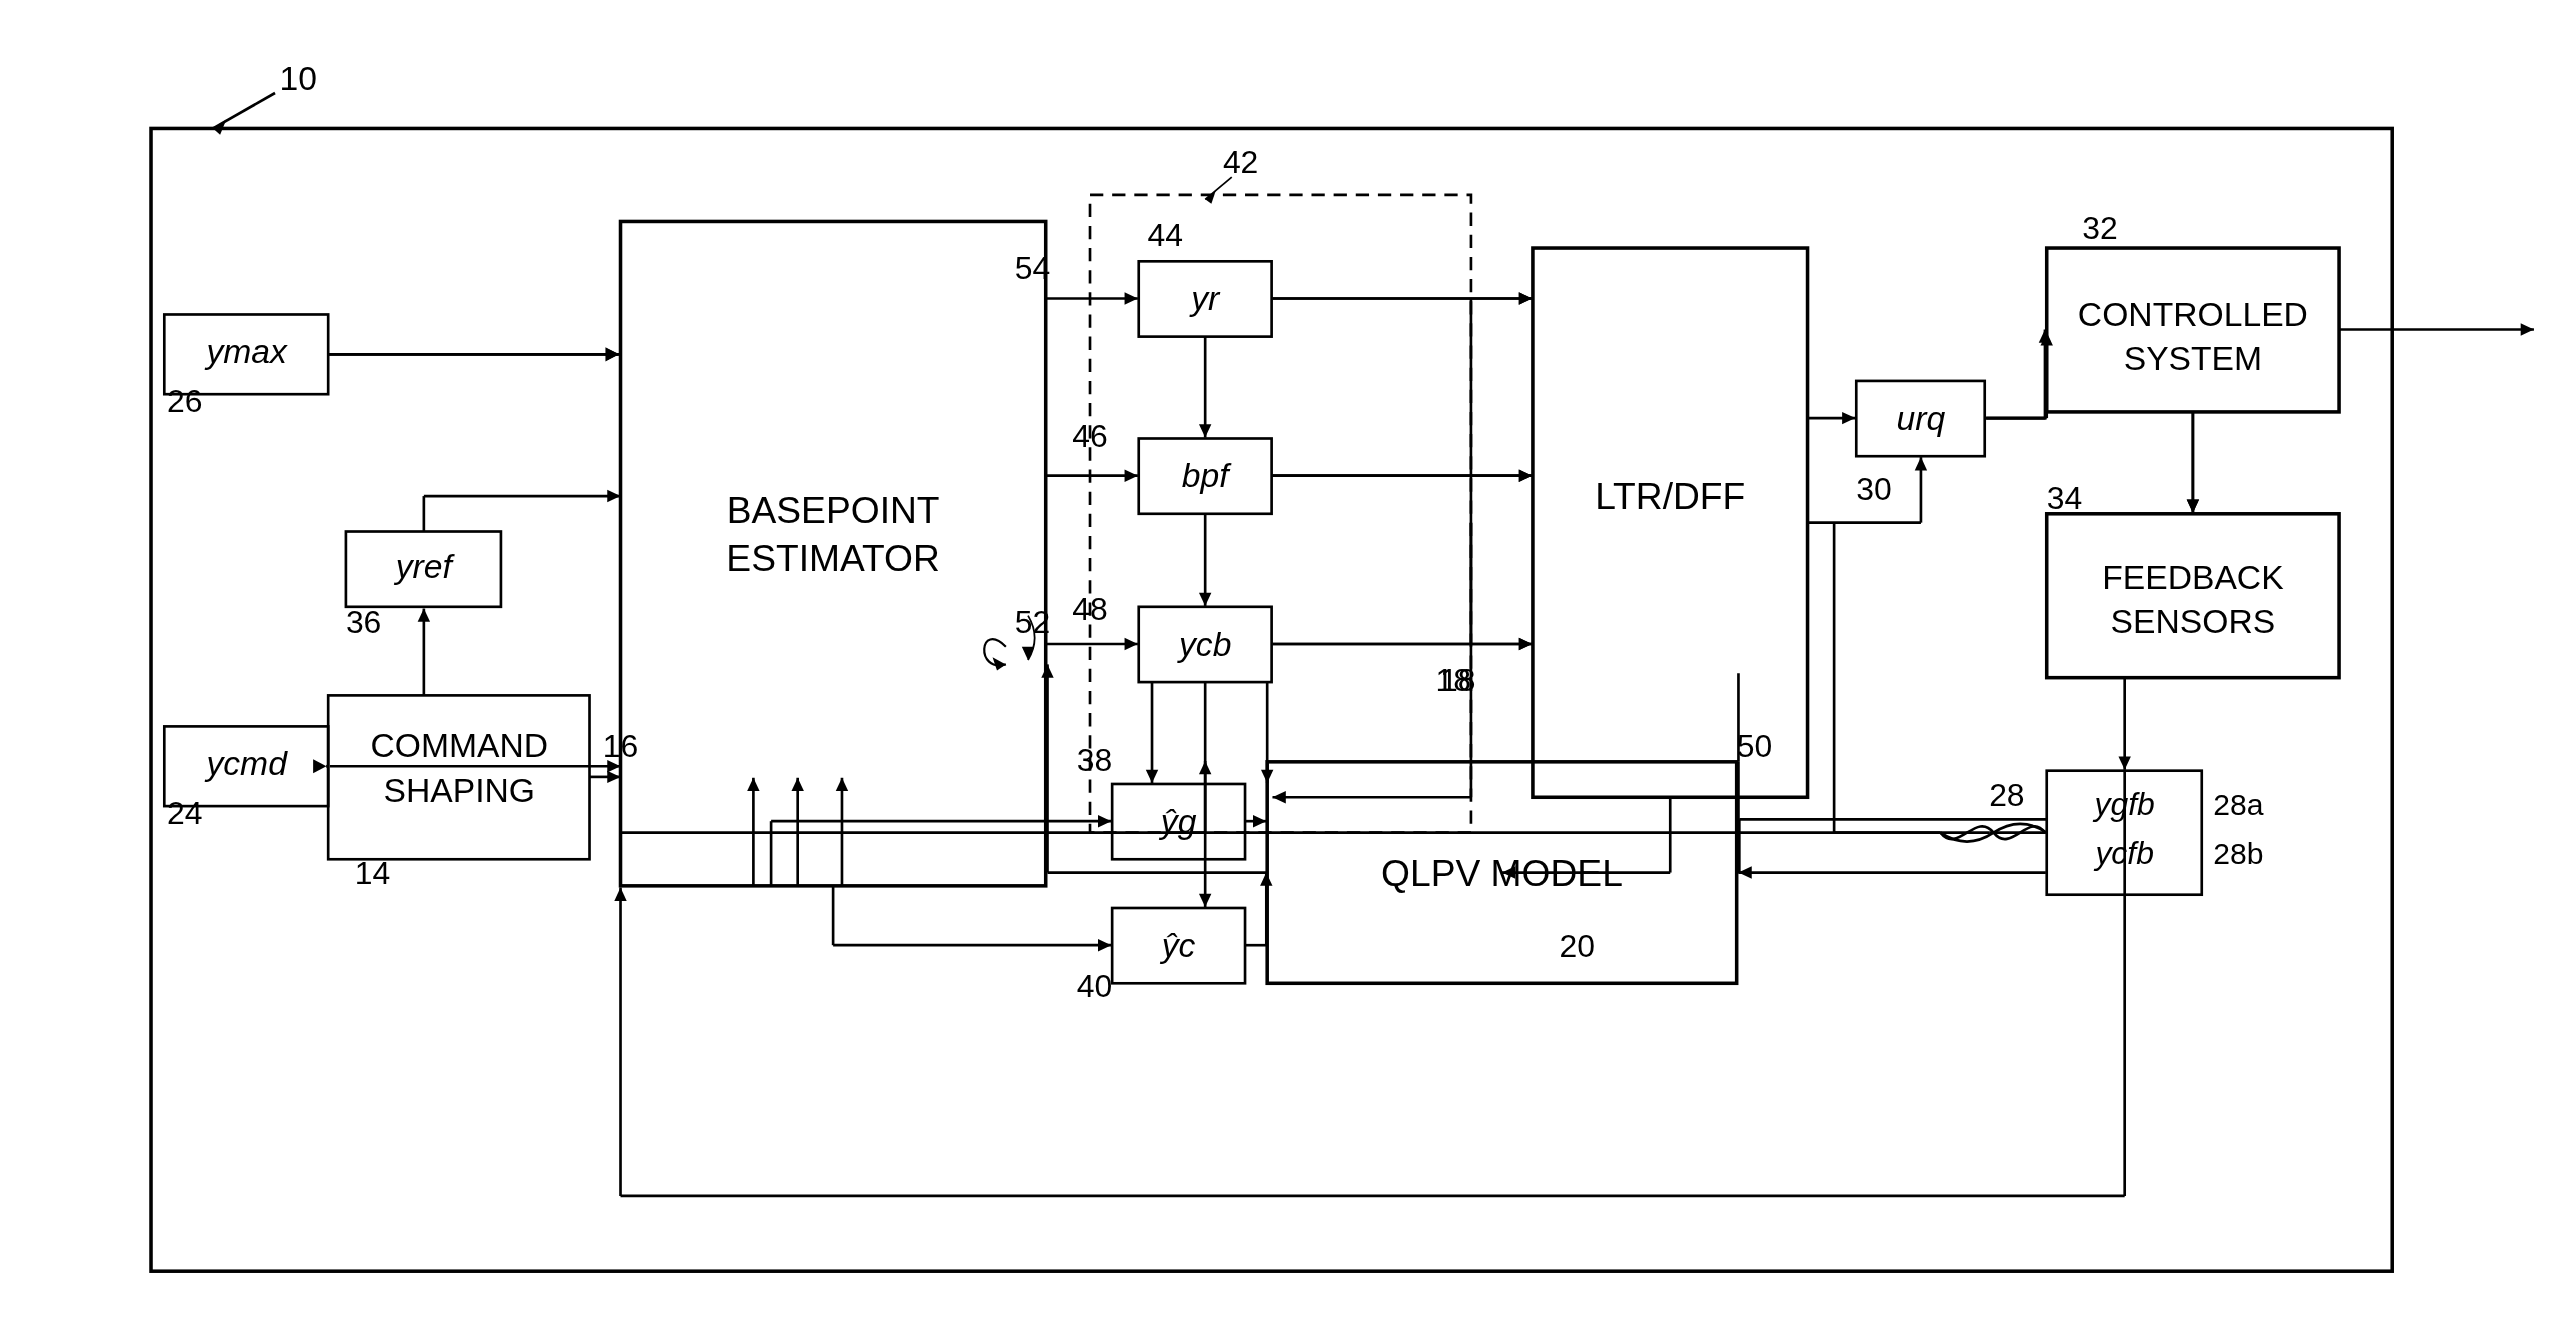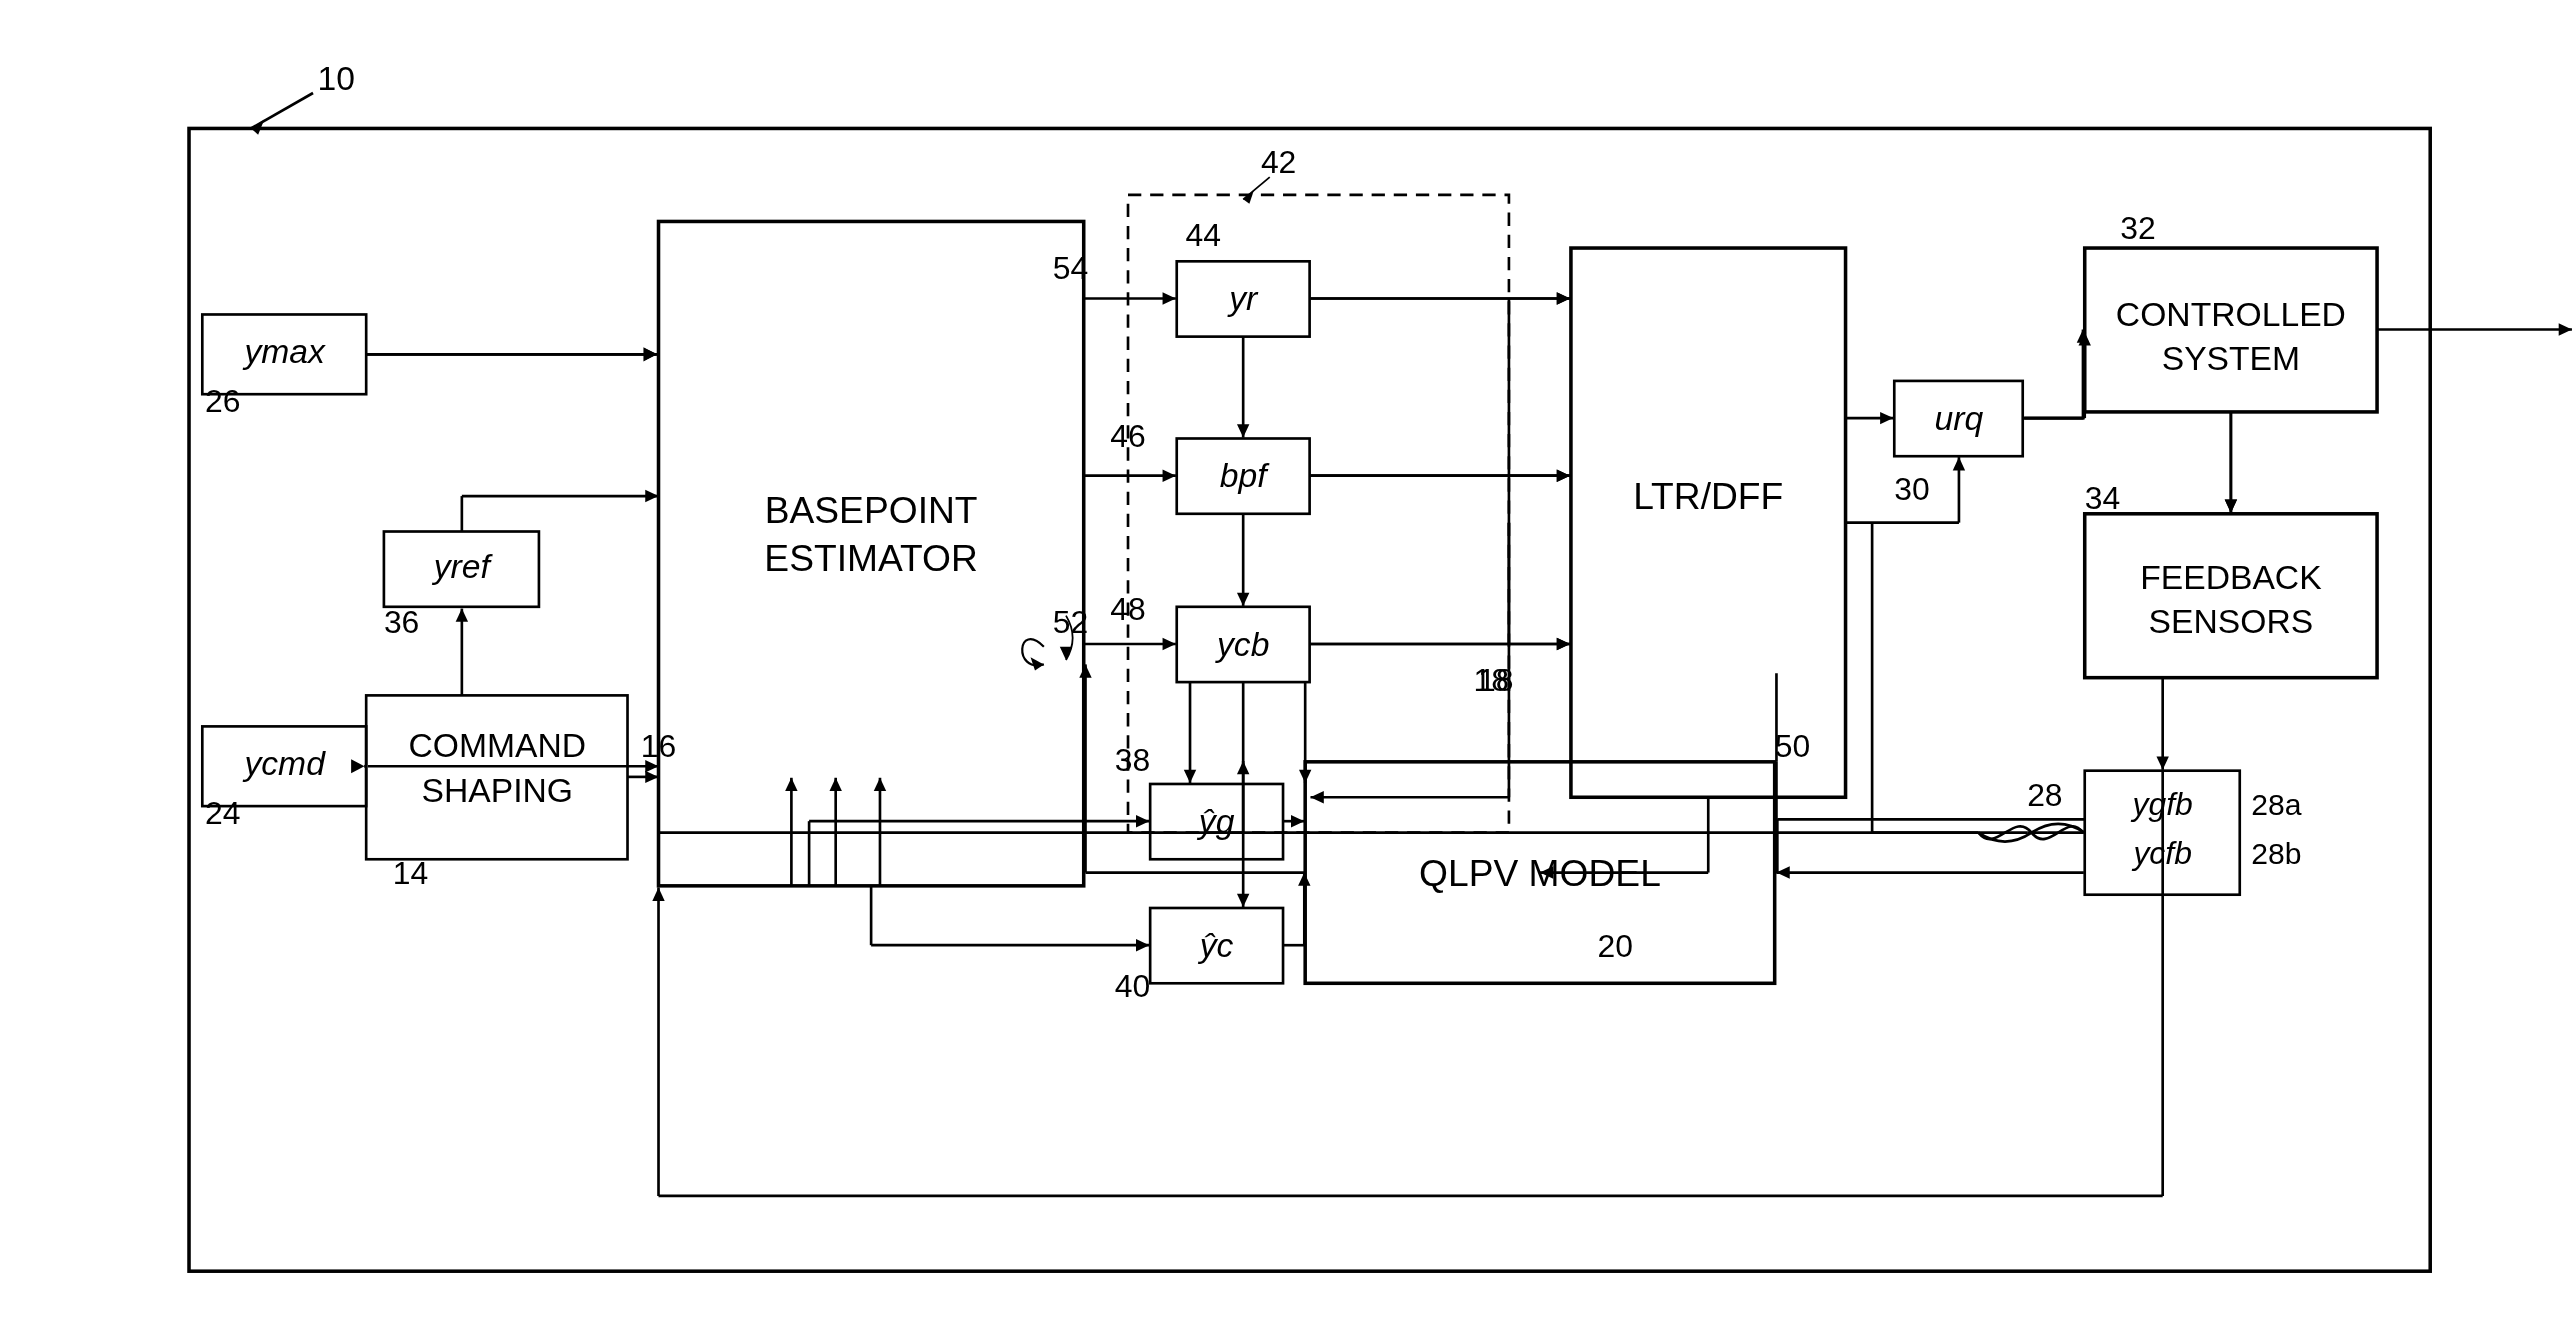--- a/index.html
+++ b/index.html
@@ -9,21 +9,20 @@
       width: 2576px;
       height: 1327px;
       overflow: hidden;
       position: relative;
     }
     .diagram-container {
       position: relative;
       width: 2368px;
       height: 1327px;
       background: #fff;
-      margin-left: 38px;
     }
     svg.main-svg {
       position: absolute;
       top: 0;
       left: 0;
       width: 2576px;
       height: 1327px;
     }
     text {
       font-family: Arial, sans-serif;

